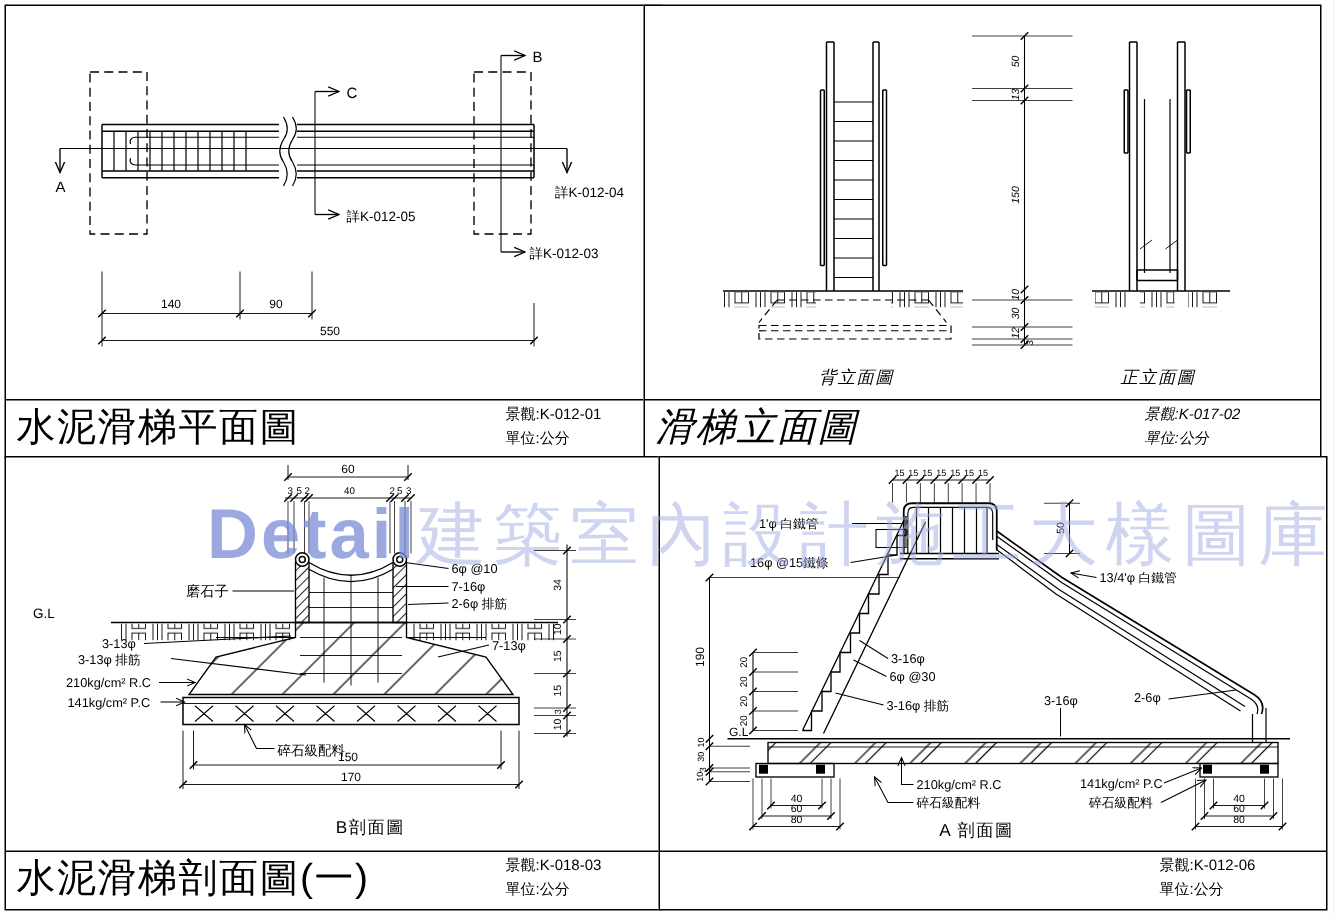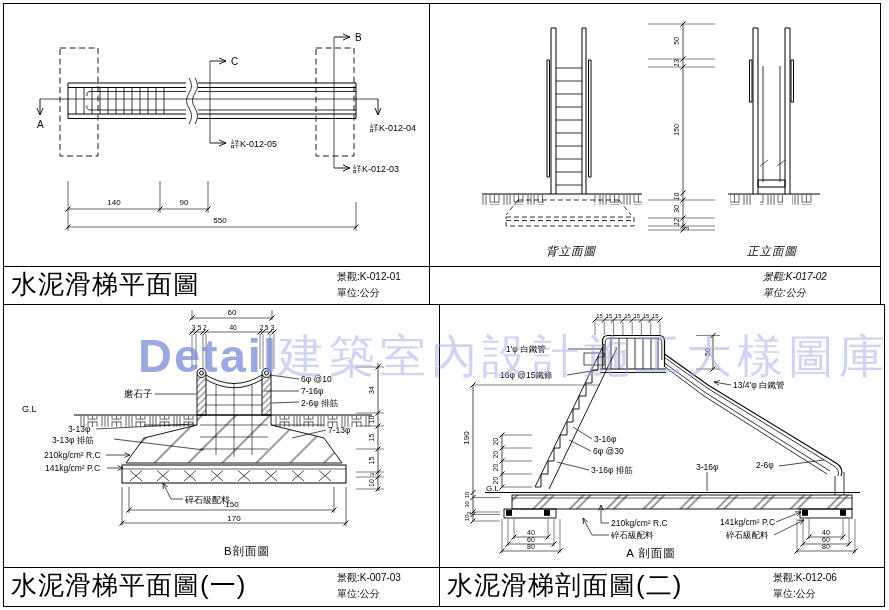--- a/index.html
+++ b/index.html
@@ -142,20 +142,21 @@
       <text font-size="7" text-anchor="middle" transform="rotate(-90 249 59)" x="249" y="59">13</text>
       <text font-size="7" text-anchor="middle" transform="rotate(-90 249 126)" x="249" y="126">150</text>
       <text font-size="7" text-anchor="middle" transform="rotate(-90 249 192.5)" x="249" y="192.5">10</text>
       <text font-size="7" text-anchor="middle" transform="rotate(-90 249 205)" x="249" y="205">30</text>
       <text font-size="7" text-anchor="middle" transform="rotate(-90 249 218)" x="249" y="218">12</text>
       <text font-size="6.5" text-anchor="middle" transform="rotate(-90 258.5 224.5)" x="258.5" y="224.5">3</text>
       <text x="141" y="251" font-size="11.5" text-anchor="middle" letter-spacing="1">背立面圖</text>
       <text x="342" y="251" font-size="11.5" text-anchor="middle" letter-spacing="1">正立面圖</text>
     </svg>
     <div class="titlebar">
+      <div class="ptitle">滑梯立面圖</div>
       <div class="sheetinfo">
         <div>景觀:K-017-02</div>
         <div>單位:公分</div>
       </div>
     </div>
   </div>
 
   <div class="panel" id="p3">
     <svg class="drawing" width="434" height="262" viewBox="0 0 434 262">
       <defs>
@@ -281,23 +282,23 @@
       <text x="40" y="153" font-size="8.5">210kg/cm² R.C</text>
       <text x="41" y="166" font-size="8.5">141kg/cm² P.C</text>
       <text x="297" y="77" font-size="8.5">6φ @10</text>
       <text x="297" y="89" font-size="8.5">7-16φ</text>
       <text x="297" y="100.5" font-size="8.5">2-6φ 排筋</text>
       <text x="324" y="128" font-size="8.5">7-13φ</text>
       <text x="181" y="198" font-size="9">碎石級配料</text>
       <text x="243" y="250" font-size="11.5" text-anchor="middle" letter-spacing="1">B剖面圖</text>
     </svg>
     <div class="titlebar">
-      <div class="ptitle">水泥滑梯平面圖(一)</div>
+      <div class="ptitle">水泥滑梯剖面圖(一)</div>
       <div class="sheetinfo">
-        <div>景觀:K-007-03</div>
+        <div>景觀:K-018-03</div>
         <div>單位:公分</div>
       </div>
     </div>
   </div>
 
   <div class="panel" id="p4">
     <svg class="drawing" width="443" height="262" viewBox="0 0 443 262">
       <defs>
         <marker id="ar4" markerWidth="9" markerHeight="9" refX="8" refY="4.5" orient="auto">
           <path d="M0,1 L8,4.5 L0,8" fill="none" stroke="#000" stroke-width="1"></path>
@@ -439,21 +440,20 @@
       <text x="151" y="168" font-size="8.5">3-16φ 排筋</text>
       <text x="256" y="165" font-size="8.5">3-16φ</text>
       <text x="316" y="163" font-size="8.5">2-6φ</text>
       <text x="171" y="221" font-size="8.5">210kg/cm² R.C</text>
       <text x="171" y="233" font-size="8.5">碎石級配料</text>
       <text x="280" y="220" font-size="8.5">141kg/cm² P.C</text>
       <text x="286" y="233" font-size="8.5">碎石級配料</text>
       <text x="211" y="252" font-size="11.5" text-anchor="middle" letter-spacing="1">A 剖面圖</text>
     </svg>
     <div class="titlebar">
-      <div class="ptitle">水泥滑梯剖面圖(二)</div>
       <div class="sheetinfo">
         <div>景觀:K-012-06</div>
         <div>單位:公分</div>
       </div>
     </div>
   </div>
 
   <div class="watermark">
     <span class="wm-latin">Detail</span><span class="wm-cjk">建築室內設計施工大樣圖庫</span>
   </div>

